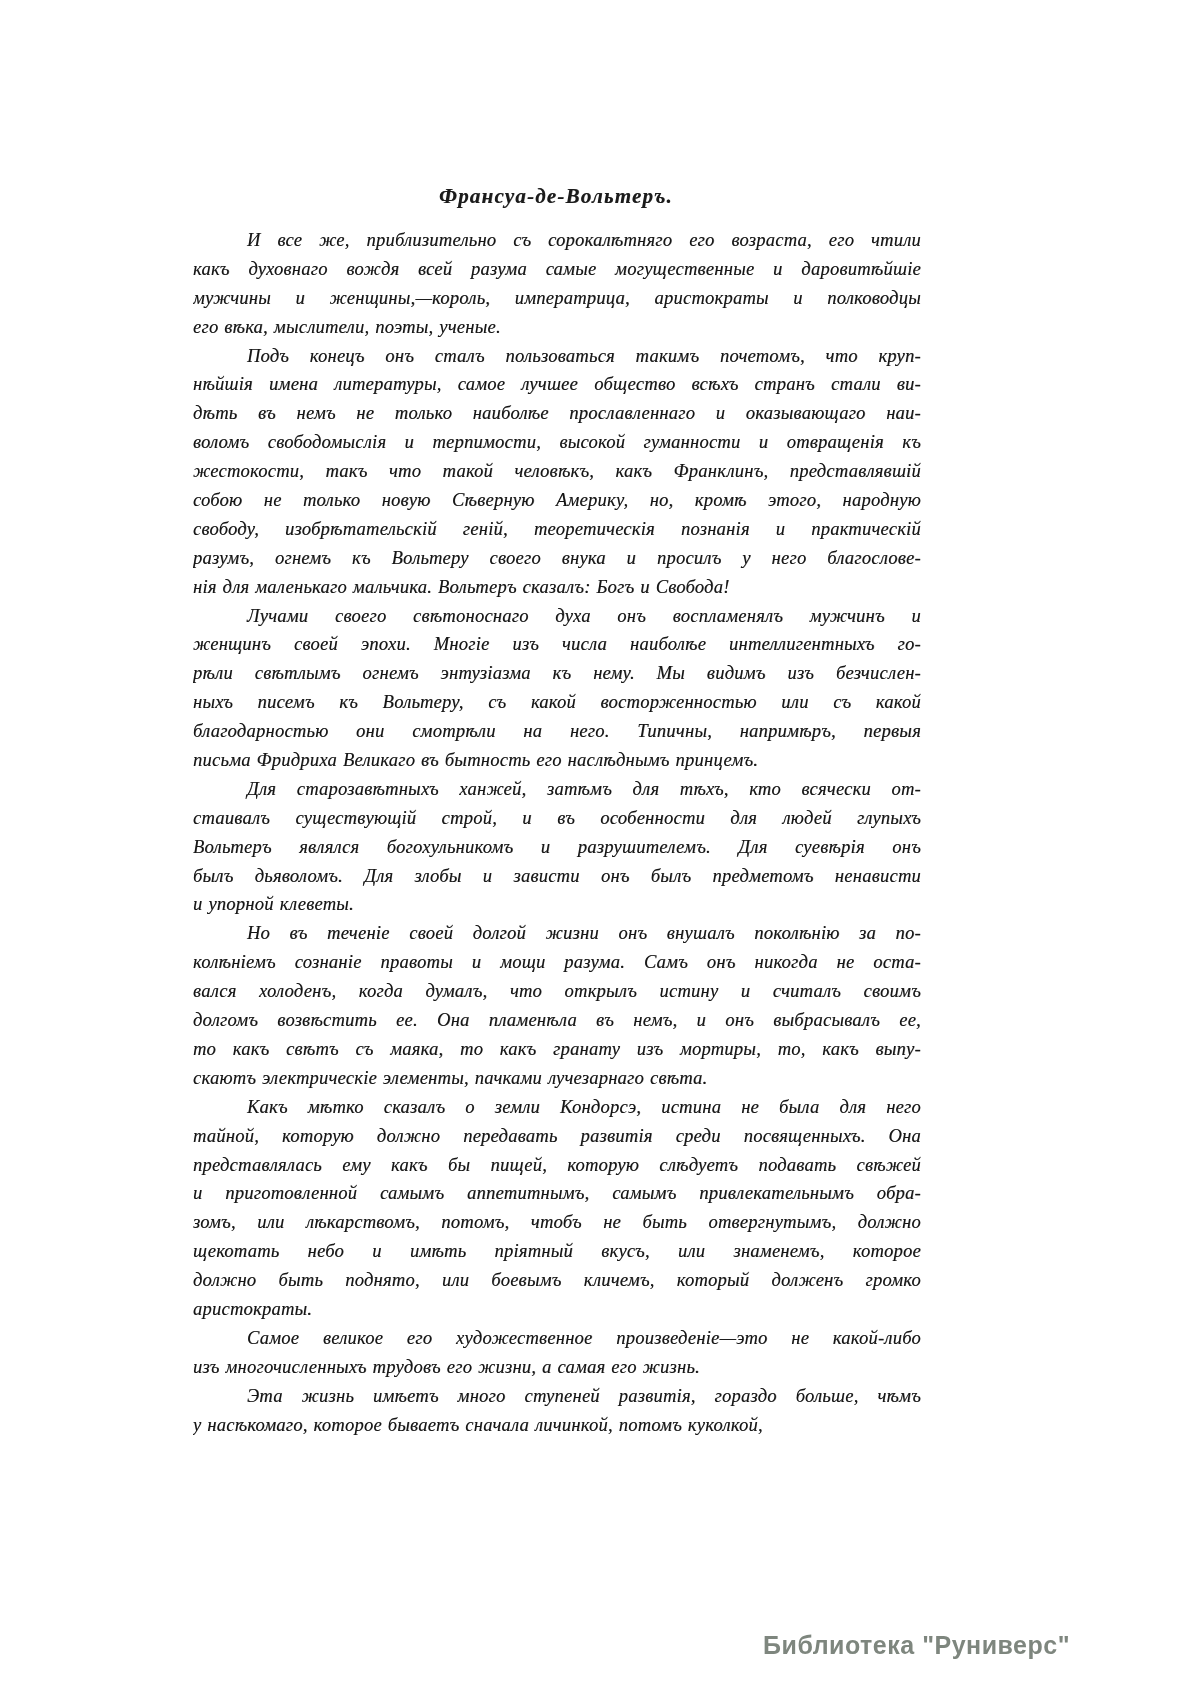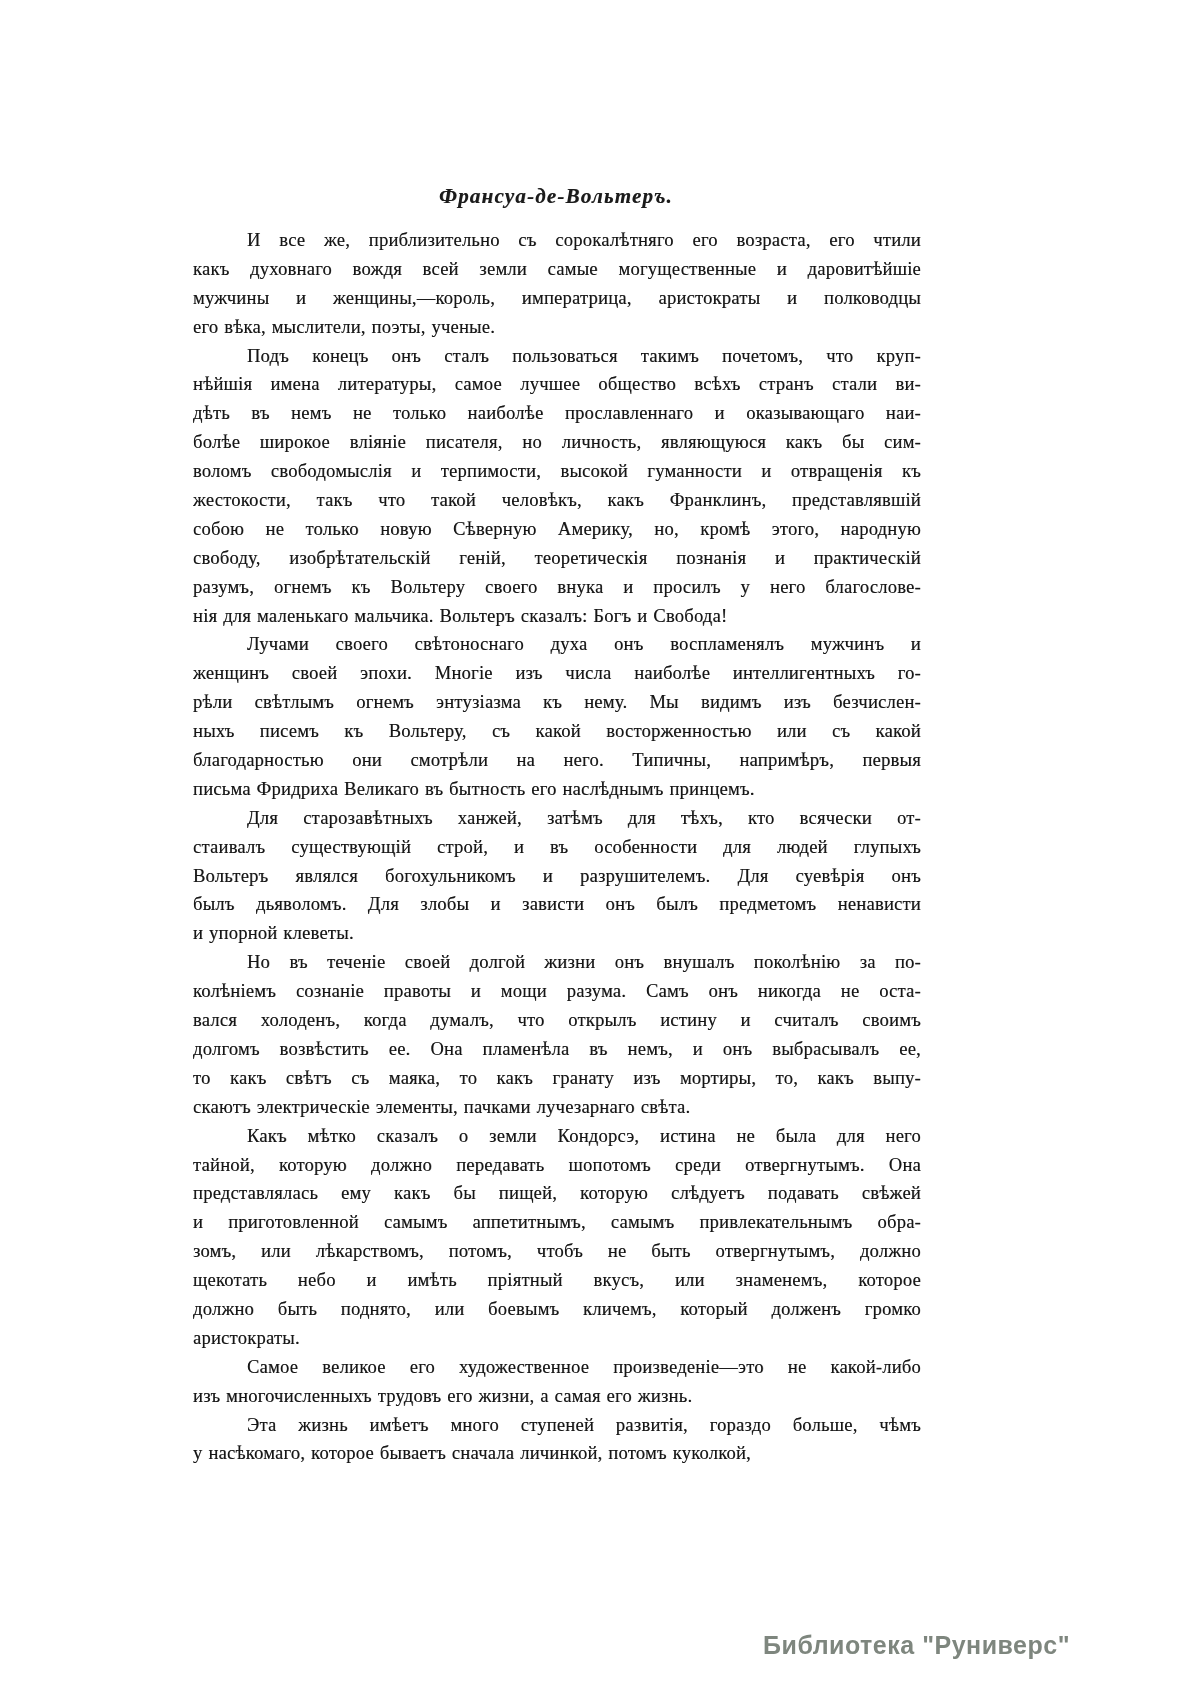--- a/index.html
+++ b/index.html
@@ -39,20 +39,21 @@
     text-shadow: 0.35px 0.35px 0 rgba(20,20,20,0.5);
     letter-spacing: 0.25px;
   }
   .line {
     height: 28.9px;
     line-height: 28.9px;
     overflow: hidden;
     text-align: justify;
     text-align-last: justify;
     word-spacing: 1px;
+    font-style: italic;
   }
   .line.para-first {
     text-indent: 54px;
   }
   .line.para-last {
     text-align-last: left;
   }
   .watermark {
     position: absolute;
     top: 1631px;
@@ -65,27 +66,26 @@
   }
 </style>
 </head>
 <body>
 
 <div class="page">
   <div class="title">Франсуа-де-Вольтеръ.</div>
 
   <div class="body-text" id="body-text">
       <div class="line para-first">И все же, приблизительно съ сорокалѣтняго его возраста, его чтили</div>
-      <div class="line">какъ духовнаго вождя всей земли самые могущественные и даровитѣйшіе</div>
+      <div class="line">какъ духовнаго вождя всей разума самые могущественные и даровитѣйшіе</div>
       <div class="line">мужчины и женщины,—король, императрица, аристократы и полководцы</div>
       <div class="line para-last">его вѣка, мыслители, поэты, ученые.</div>
       <div class="line para-first">Подъ конецъ онъ сталъ пользоваться такимъ почетомъ, что круп-</div>
       <div class="line">нѣйшія имена литературы, самое лучшее общество всѣхъ странъ стали ви-</div>
       <div class="line">дѣть въ немъ не только наиболѣе прославленнаго и оказывающаго наи-</div>
-      <div class="line">болѣе широкое вліяніе писателя, но личность, являющуюся какъ бы сим-</div>
       <div class="line">воломъ свободомыслія и терпимости, высокой гуманности и отвращенія къ</div>
       <div class="line">жестокости, такъ что такой человѣкъ, какъ Франклинъ, представлявшій</div>
       <div class="line">собою не только новую Сѣверную Америку, но, кромѣ этого, народную</div>
       <div class="line">свободу, изобрѣтательскій геній, теоретическія познанія и практическій</div>
       <div class="line">разумъ, огнемъ къ Вольтеру своего внука и просилъ у него благослове-</div>
       <div class="line para-last">нія для маленькаго мальчика. Вольтеръ сказалъ: Богъ и Свобода!</div>
       <div class="line para-first">Лучами своего свѣтоноснаго духа онъ воспламенялъ мужчинъ и</div>
       <div class="line">женщинъ своей эпохи. Многіе изъ числа наиболѣе интеллигентныхъ го-</div>
       <div class="line">рѣли свѣтлымъ огнемъ энтузіазма къ нему. Мы видимъ изъ безчислен-</div>
       <div class="line">ныхъ писемъ къ Вольтеру, съ какой восторженностью или съ какой</div>
@@ -96,21 +96,21 @@
       <div class="line">Вольтеръ являлся богохульникомъ и разрушителемъ. Для суевѣрія онъ</div>
       <div class="line">былъ дьяволомъ. Для злобы и зависти онъ былъ предметомъ ненависти</div>
       <div class="line para-last">и упорной клеветы.</div>
       <div class="line para-first">Но въ теченіе своей долгой жизни онъ внушалъ поколѣнію за по-</div>
       <div class="line">колѣніемъ сознаніе правоты и мощи разума. Самъ онъ никогда не оста-</div>
       <div class="line">вался холоденъ, когда думалъ, что открылъ истину и считалъ своимъ</div>
       <div class="line">долгомъ возвѣстить ее. Она пламенѣла въ немъ, и онъ выбрасывалъ ее,</div>
       <div class="line">то какъ свѣтъ съ маяка, то какъ гранату изъ мортиры, то, какъ выпу-</div>
       <div class="line para-last">скаютъ электрическіе элементы, пачками лучезарнаго свѣта.</div>
       <div class="line para-first">Какъ мѣтко сказалъ о земли Кондорсэ, истина не была для него</div>
-      <div class="line">тайной, которую должно передавать шопотомъ среди отвергнутымъ. Она</div>
+      <div class="line">тайной, которую должно передавать развитія среди посвященныхъ. Она</div>
       <div class="line">представлялась ему какъ бы пищей, которую слѣдуетъ подавать свѣжей</div>
       <div class="line">и приготовленной самымъ аппетитнымъ, самымъ привлекательнымъ обра-</div>
       <div class="line">зомъ, или лѣкарствомъ, потомъ, чтобъ не быть отвергнутымъ, должно</div>
       <div class="line">щекотать небо и имѣть пріятный вкусъ, или знаменемъ, которое</div>
       <div class="line">должно быть поднято, или боевымъ кличемъ, который долженъ громко</div>
       <div class="line para-last">аристократы.</div>
       <div class="line para-first">Самое великое его художественное произведеніе—это не какой-либо</div>
       <div class="line para-last">изъ многочисленныхъ трудовъ его жизни, а самая его жизнь.</div>
       <div class="line para-first">Эта жизнь имѣетъ много ступеней развитія, гораздо больше, чѣмъ</div>
       <div class="line para-last">у насѣкомаго, которое бываетъ сначала личинкой, потомъ куколкой,</div>

